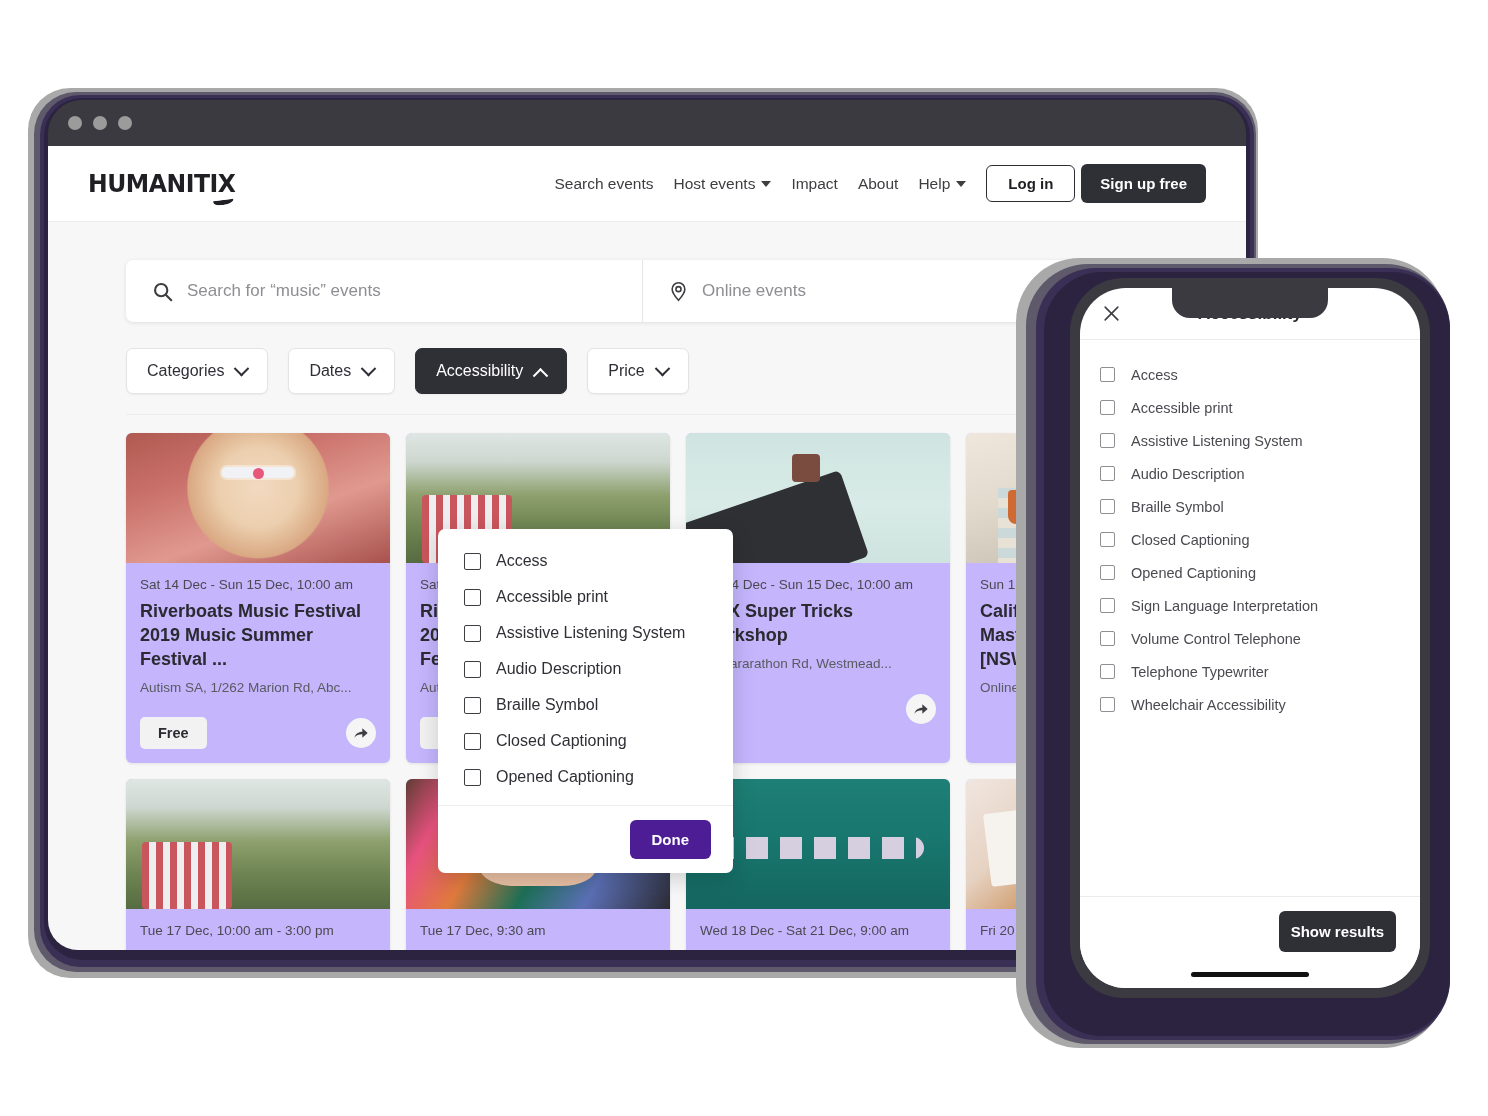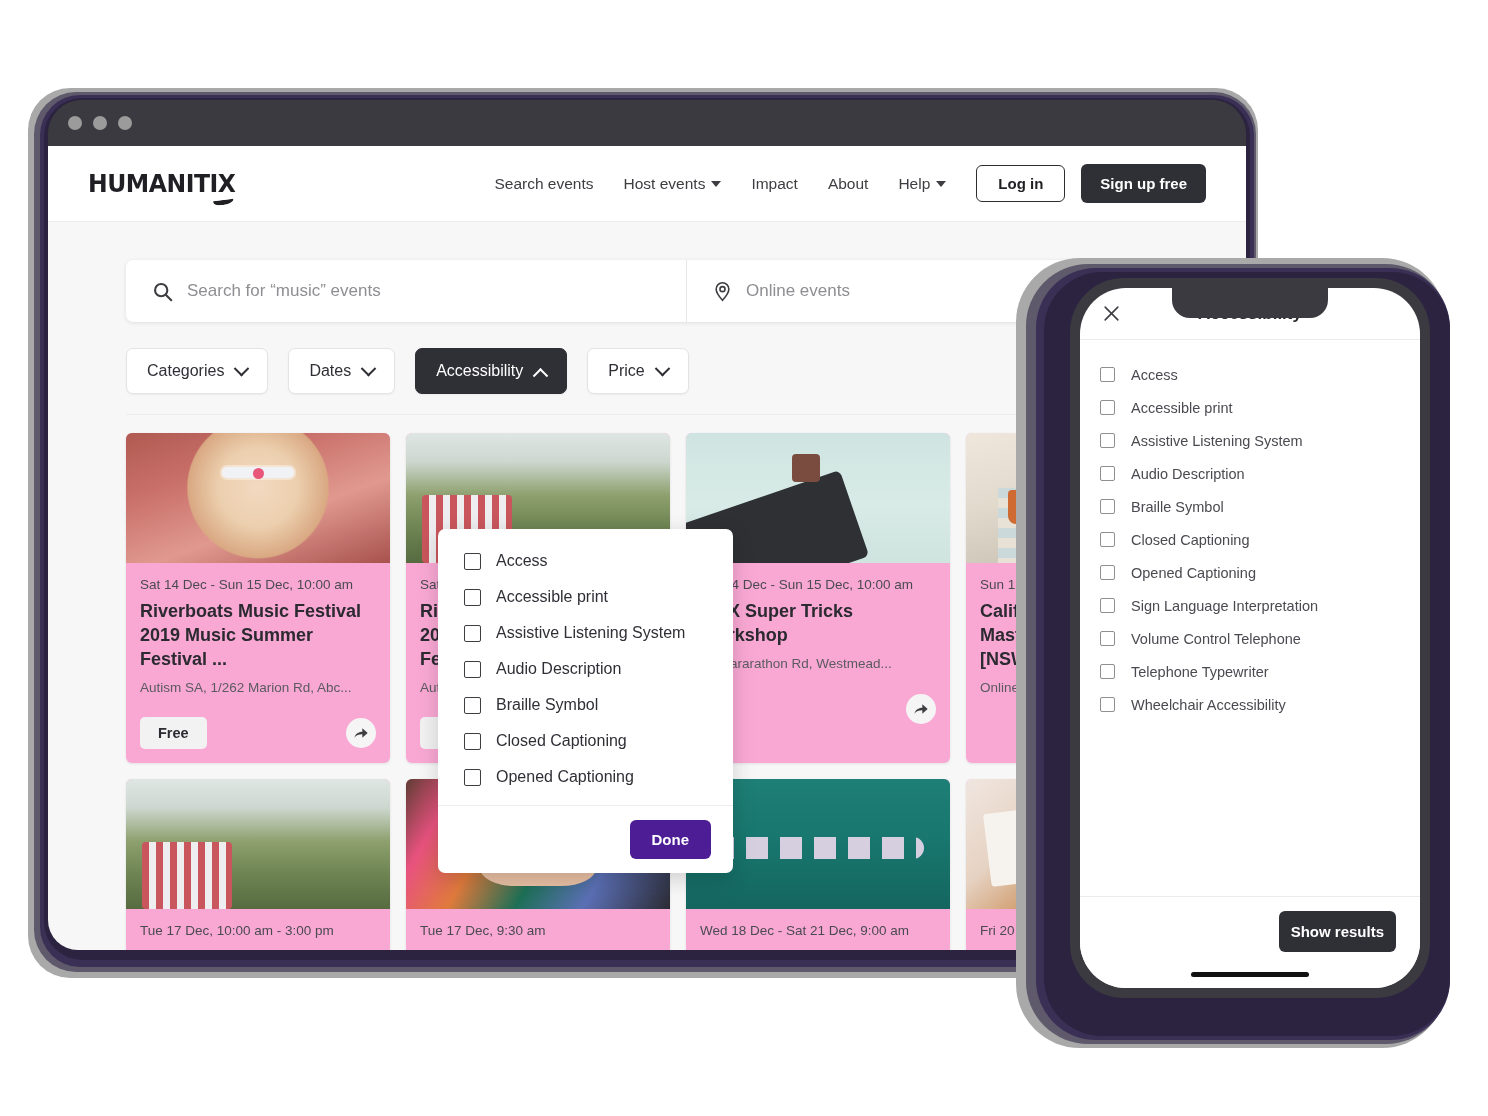--- a/index.html
+++ b/index.html
@@ -66,21 +66,21 @@
   .logo-swoosh {
     position: absolute;
     right: 2px; bottom: -7px;
     width: 22px; height: 9px;
     border-bottom: 5px solid #1f1f24;
     border-radius: 0 0 60% 40%;
     transform: rotate(-6deg);
   }
   .nav {
     margin-left: auto;
-    display: flex; align-items: center; gap: 30px;
+    display: flex; align-items: center; gap: 20px;
   }
   .nav-link {
     font-size: 15.5px; color: #3d3d42;
     display: flex; align-items: center; gap: 6px;
     cursor: pointer; white-space: nowrap;
   }
   .caret {
     width: 0; height: 0;
     border-left: 5px solid transparent;
     border-right: 5px solid transparent;
@@ -112,21 +112,21 @@
     border-radius: 7px;
     box-shadow: 0 1px 4px rgba(0,0,0,0.10);
     display: flex; align-items: center;
   }
   .search-seg {
     display: flex; align-items: center;
     gap: 14px; padding: 0 26px;
     height: 100%;
   }
   .search-seg.first { width: 516px; }
-  .search-seg.second { flex: 1; border-left: 1px solid #e6e6e6; margin-left: 44px; }
+  .search-seg.second { flex: 1; border-left: 1px solid #e6e6e6; }
   .search-ph { font-size: 17px; color: #8e8e93; }
   .ic { flex: 0 0 auto; }
   .search-go {
     position: absolute;
     right: 80px; top: 38px;
     width: 54px; height: 62px;
     background: #2f2f36;
     border-radius: 0 7px 7px 0;
     display: flex; align-items: center; justify-content: center;
   }
@@ -197,21 +197,21 @@
 
   
   .grid-sep { border-top: 1px solid #ececec; margin: 20px 78px 0 78px; }
   .grid {
     display: grid;
     grid-template-columns: repeat(4, 264px);
     gap: 0 16px;
     padding: 18px 0 0 78px;
   }
   .card {
-    background: #f9a8d4;
+    background: #c4b5fd;
     border-radius: 6px;
     box-shadow: 0 1px 3px rgba(0,0,0,0.09);
     overflow: hidden;
   }
   .card-img { width: 100%; height: 130px; position: relative; overflow: hidden; }
   .card-body { padding: 14px 14px 10px 14px; }
   .card-date { font-size: 13.5px; color: #4a4a50; margin-bottom: 7px; }
   .card-title {
     font-size: 18px; font-weight: 700; color: #2a2a30;
     line-height: 1.34; margin-bottom: 9px;

